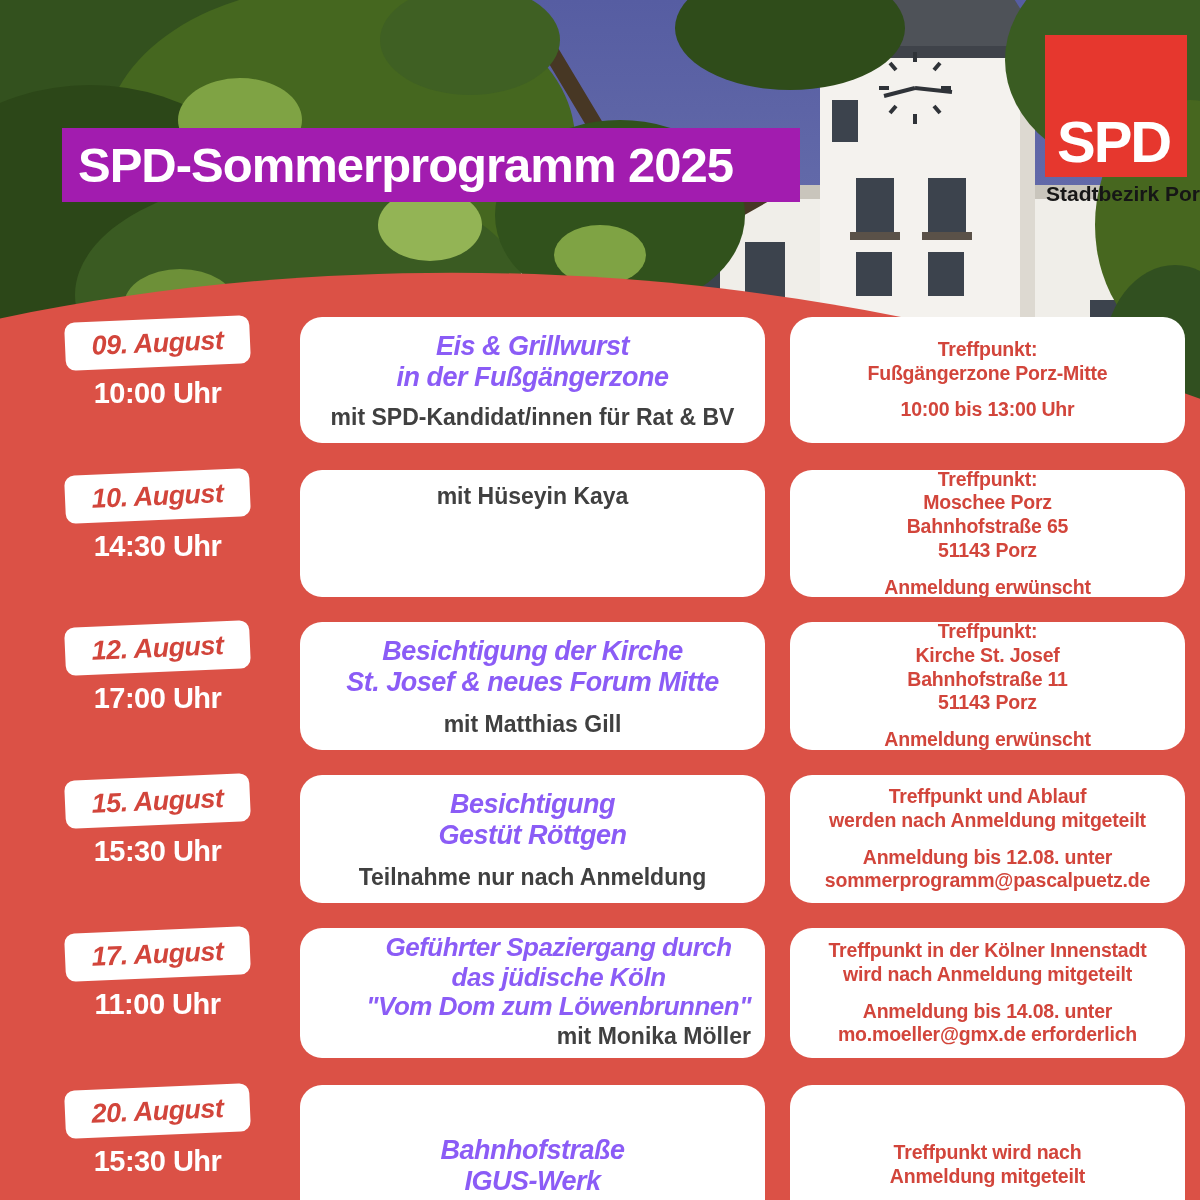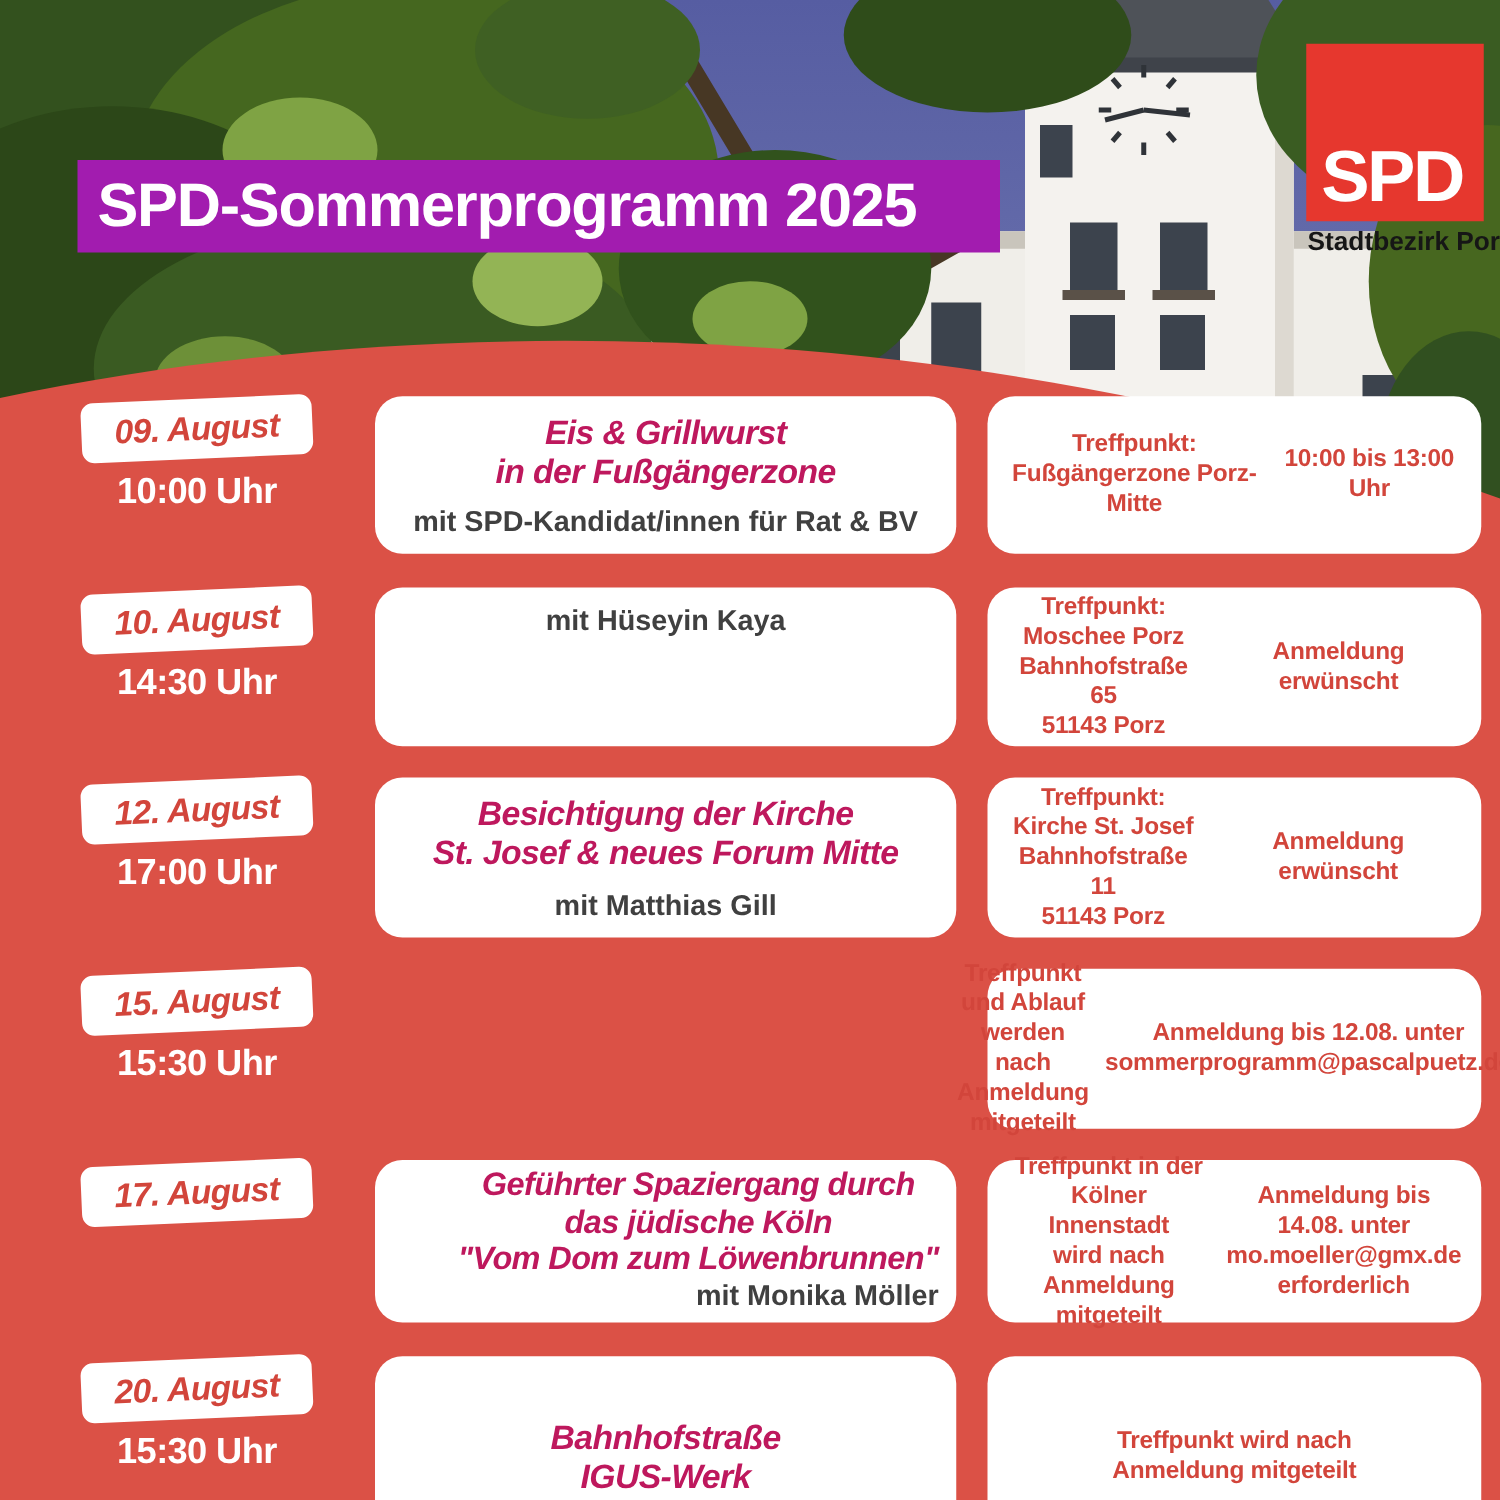--- a/index.html
+++ b/index.html
@@ -28,27 +28,27 @@
   #rows{position:absolute;top:0;left:0;width:1200px;height:1200px;}
   .row{position:absolute;left:0;width:1200px;}
   .date-box{position:absolute;left:65px;top:2px;width:185px;height:48px;background:#ffffff;border-radius:10px;
             transform:rotate(-2.5deg);display:flex;align-items:center;justify-content:center;}
   .date-box .d{color:#d2453b;font-size:27px;font-weight:bold;font-style:italic;letter-spacing:-0.5px;}
   .time{position:absolute;left:60px;top:60px;width:195px;text-align:center;color:#ffffff;
         font-size:29px;font-weight:bold;letter-spacing:-0.5px;}
   .mid{position:absolute;left:300px;top:0;width:465px;height:100%;background:#ffffff;border-radius:22px;
        box-sizing:border-box;display:flex;flex-direction:column;justify-content:space-between;
        align-items:center;text-align:center;padding:14px 14px 13px;}
-  .event-title{color:#be185d;font-size:27px;font-weight:bold;font-style:italic;line-height:1.13;
+  .event-title{color:#8b5cf6;font-size:27px;font-weight:bold;font-style:italic;line-height:1.13;
                letter-spacing:-0.5px;white-space:pre-line;}
   .event-with{color:#404040;font-size:23px;font-weight:bold;line-height:1.1;white-space:pre-line;}
   .event-with:empty{display:none;}
   .info{position:absolute;left:790px;top:0;width:395px;height:100%;background:#ffffff;border-radius:22px;
-        box-sizing:border-box;display:flex;flex-direction:row;justify-content:center;align-items:center;
-        text-align:center;gap:13px;padding:8px 16px;}
+        box-sizing:border-box;display:flex;flex-direction:column;justify-content:center;align-items:center;
+        text-align:center;gap:13px;padding:8px 0;}
   .info-primary,.info-secondary{color:#d2453b;font-size:19.5px;font-weight:bold;line-height:1.22;
         white-space:pre-line;letter-spacing:-0.2px;}
   .info-secondary:empty{display:none;}
 
   
   .row-5 .mid{justify-content:center;gap:3px;padding-top:10px;align-items:flex-end;}
   .row-5 .event-title{font-size:26px;}
   .row-6 .mid{justify-content:center;}
 </style>
 </head>
@@ -202,31 +202,37 @@
 Bahnhofstraße 11
 51143 Porz</div>
         <div class="info-secondary">Anmeldung erwünscht</div>
       </div>
     </div>
       <div class="row row-4" style="top: 775px; height: 128px;">
       <div class="date-box">
         <span class="d">15. August</span>
       </div>
       <div class="time">15:30 Uhr</div>
+      <div class="mid">
+        <div class="event-title">Besichtigung
+Gestüt Röttgen</div>
+        <div class="event-with">Teilnahme nur nach Anmeldung</div>
+      </div>
       <div class="info">
         <div class="info-primary">Treffpunkt und Ablauf
 werden nach Anmeldung mitgeteilt</div>
         <div class="info-secondary">Anmeldung bis 12.08. unter
 sommerprogramm@pascalpuetz.de</div>
       </div>
     </div>
       <div class="row row-5" style="top: 928px; height: 130px;">
       <div class="date-box">
         <span class="d">17. August</span>
       </div>
+      <div class="time">11:00 Uhr</div>
       <div class="mid">
         <div class="event-title">Geführter Spaziergang durch
 das jüdische Köln
 "Vom Dom zum Löwenbrunnen"</div>
         <div class="event-with">mit Monika Möller</div>
       </div>
       <div class="info">
         <div class="info-primary">Treffpunkt in der Kölner Innenstadt
 wird nach Anmeldung mitgeteilt</div>
         <div class="info-secondary">Anmeldung bis 14.08. unter

